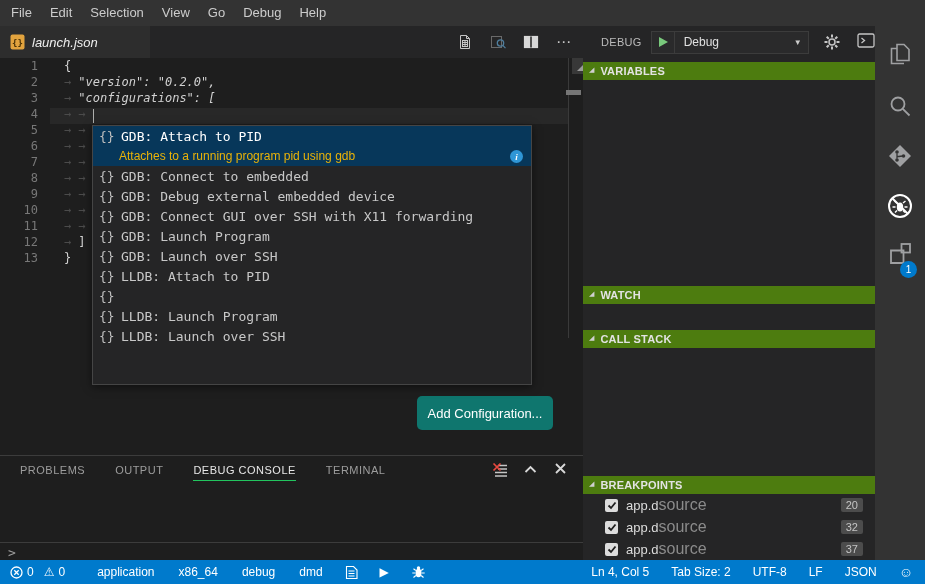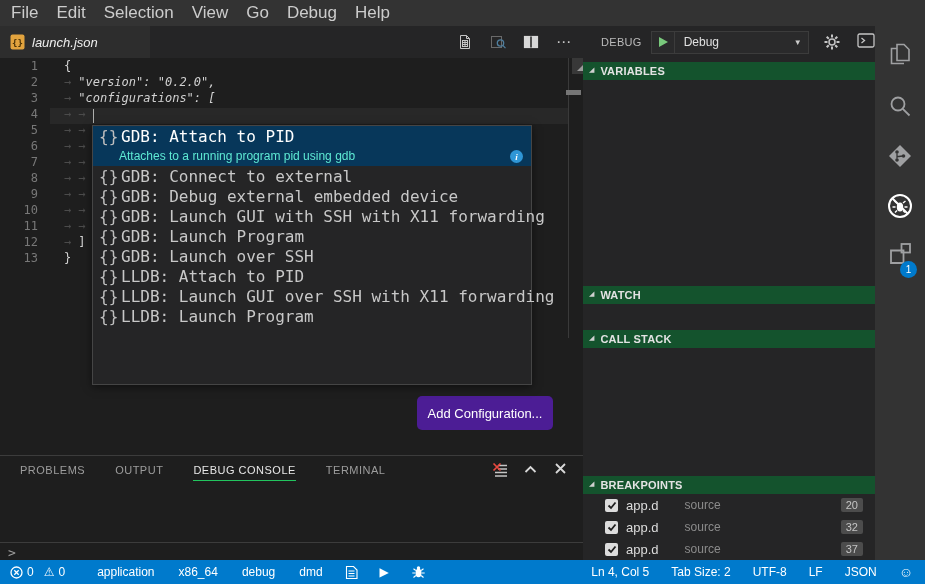--- a/index.html
+++ b/index.html
@@ -8,21 +8,21 @@
     position:relative; width:925px; height:584px; overflow:hidden;
     font-family:"Liberation Sans","DejaVu Sans",sans-serif;
     background:#1e1e1e; color:#cccccc; font-size:13px;
     -webkit-font-smoothing:antialiased;
   }
 
   
   #menubar { position:absolute; left:0; top:0; width:925px; height:26px;
     background:#333333; display:flex; align-items:center; padding-left:2px; z-index:30;}
   #menubar [data-list] { display:flex; }
-  .menu-item { padding:0 9px; line-height:26px; color:#cccccc; font-size:17px; cursor:default; }
+  .menu-item { padding:0 9px; line-height:26px; color:#cccccc; font-size:13px; cursor:default; }
 
   
   #tabbar { position:absolute; left:0; top:26px; width:583px; height:32px; background:#252526; }
   .tab { position:absolute; left:0; top:0; width:150px; height:32px; background:#2d2d2d;
     display:flex; align-items:center; padding-left:10px; }
   .tab-label { font-style:italic; color:#efefef; font-size:13px; margin-left:7px; }
   .json-icon { width:15px; height:16px; display:inline-flex; }
   .editor-actions { position:absolute; right:10px; top:0; height:32px; display:flex; align-items:center; gap:15px; }
   .ea-icon { width:18px; height:18px; display:inline-flex; align-items:center; justify-content:center; color:#c5c5c5; }
   .ellipsis-glyph { font-size:15px; color:#c5c5c5; letter-spacing:1px; }
@@ -42,33 +42,33 @@
   #scroll-vline { position:absolute; left:568px; top:0; width:1px; height:280px; background:#3a3a3a; }
   #scroll-corner { position:absolute; left:572px; top:0; width:13px; height:16px; background:#383838; }
   #scroll-corner:after { content:""; position:absolute; right:2px; bottom:3px;
     border-left:6px solid transparent; border-bottom:6px solid #9a9a9a; }
   #ruler-marker { position:absolute; left:566px; top:32px; width:15px; height:5px; background:#767676; }
 
   
   #suggest { position:absolute; left:92px; top:67px; width:440px; height:260px;
     background:#252526; border:1px solid #454545; box-shadow:0 2px 8px rgba(0,0,0,.5); z-index:10; }
   .sg-row { height:20px; display:flex; align-items:center; padding-left:6px;
-    font-family:"DejaVu Sans Mono",monospace; font-size:16px; color:#c8c8c8; white-space:pre; }
+    font-family:"DejaVu Sans Mono",monospace; font-size:13px; color:#c8c8c8; white-space:pre; }
   .sg-icon { width:22px; color:#bfbfbf; flex:none; }
   .sg-icon:before { content:"{}"; }
   #sg-selected { background:#07375a; }
   #sg-selected .sg-row { color:#ffffff; }
   .sg-detail { height:20px; display:flex; align-items:center; padding-left:26px; padding-right:8px;
-    font-family:"Liberation Sans","DejaVu Sans",sans-serif; font-size:12px; color:#5eead4; }
+    font-family:"Liberation Sans","DejaVu Sans",sans-serif; font-size:12px; color:#eab308; }
   .sg-detail .dtxt { flex:1; }
   .info-icon { width:13px; height:13px; flex:none; }
 
   
   #add-config { position:absolute; left:417px; top:338px; width:136px; height:34px;
-    background:#4c1d95; color:#ffffff; border:none; border-radius:5px; font-size:13px;
+    background:#0f766e; color:#ffffff; border:none; border-radius:5px; font-size:13px;
     font-family:"Liberation Sans","DejaVu Sans",sans-serif; display:flex; align-items:center; justify-content:center; }
 
   
   #panel { position:absolute; left:0; top:455px; width:583px; height:105px; background:#1e1e1e;
     border-top:1px solid #3c3c3c; }
   .panel-tabs { position:absolute; left:20px; top:8px; display:flex; }
   .panel-tab { margin-right:30px; font-size:11px; letter-spacing:.5px; color:#9d9d9d; padding-bottom:4px; }
   .panel-tab.active { color:#e7e7e7; border-bottom:1px solid #22c55e; }
   .panel-actions { position:absolute; right:12px; top:6px; display:flex; gap:14px; align-items:center; }
   .pa-icon { width:17px; height:17px; display:inline-flex; }
@@ -83,32 +83,32 @@
   #launch-group { margin-left:9px; width:158px; height:23px; border:1px solid #3c3c3c; background:#2a2a2b;
     display:flex; align-items:center; }
   #start-btn { width:23px; height:100%; display:flex; align-items:center; justify-content:center;
     border-right:1px solid #3c3c3c; }
   #launch-select { flex:1; display:flex; align-items:center; padding:0 6px 0 9px; }
   #launch-select .sel-label { flex:1; font-size:12px; color:#e0e0e0; }
   .dd-arrow { font-size:8px; color:#cccccc; }
   #gear-btn { margin-left:14px; width:18px; height:18px; display:inline-flex; }
   #console-btn { margin-left:16px; width:18px; height:18px; display:inline-flex; }
 
-  .section-header { position:absolute; left:0; width:292px; height:18px; background:#14532d;
+  .section-header { position:absolute; left:0; width:292px; height:18px; background:#4d7c0f;
     display:flex; align-items:center; padding-left:6px;text-align:right; }
   .twistie { font-size:7px; color:#d0d0d0; margin-right:6px; transform:translateY(-1px); }
   .twistie:before { content:"◢"; }
   .section-title { font-size:11px; font-weight:bold; color:#e3e3e3; letter-spacing:.2px; }
 
   #bp-list { position:absolute; left:0; top:468px; width:292px; }
   .bp-row { height:22px; display:flex; align-items:center; padding:0 12px 0 22px; }
   .bp-check { width:13px; height:13px; background:#dcdcdc; border-radius:2px; flex:none;
     display:inline-flex; align-items:center; justify-content:center; }
   .bp-file { margin-left:8px; font-size:13px; color:#dcdcdc; }
-  .bp-src { margin-left:26px; font-size:12px; color:#8b8b8b; }
+  .bp-src { margin-left:0; font-size:16px; color:#8b8b8b; }
   .bp-line { margin-left:auto; background:#4c4c4c; color:#c5c5c5; font-size:11px;
     padding:1px 5px; border-radius:2px; }
 
   
   #activitybar { position:absolute; left:875px; top:26px; width:50px; height:534px; background:#333333; }
   .ab-item { position:absolute; left:0; width:50px; height:40px; display:flex; align-items:center; justify-content:center; }
   .ab-badge { position:absolute; right:8px; bottom:-4px; width:17px; height:17px; border-radius:50%;
     background:#007acc; color:#ffffff; font-size:10px; display:flex; align-items:center; justify-content:center; }
 
   
@@ -265,58 +265,61 @@
                 <circle cx="6.5" cy="6.5" r="6.5" fill="#2f96d6"></circle>
                 <text x="6.5" y="9.5" text-anchor="middle" font-size="9" font-weight="bold" font-family="Liberation Serif, serif" fill="#ffffff" font-style="italic">i</text>
               </svg>
           </span>
         </div>
       </div>
       <div data-list="suggest.items">
 
           <div class="sg-row">
             <span class="sg-icon"></span>
-            <span>GDB: Connect to external</span>
+            <span>GDB: Connect to embedded</span>
           </div>
 
           <div class="sg-row">
             <span class="sg-icon"></span>
             <span>GDB: Debug external embedded device</span>
           </div>
 
           <div class="sg-row">
             <span class="sg-icon"></span>
-            <span>GDB: Launch GUI with SSH with X11 forwarding</span>
+            <span>GDB: Connect GUI over SSH with X11 forwarding</span>
           </div>
 
           <div class="sg-row">
             <span class="sg-icon"></span>
             <span>GDB: Launch Program</span>
           </div>
 
           <div class="sg-row">
             <span class="sg-icon"></span>
             <span>GDB: Launch over SSH</span>
           </div>
 
           <div class="sg-row">
             <span class="sg-icon"></span>
             <span>LLDB: Attach to PID</span>
           </div>
 
           <div class="sg-row">
             <span class="sg-icon"></span>
-            <span>LLDB: Launch GUI over SSH with X11 forwarding</span>
           </div>
 
           <div class="sg-row">
             <span class="sg-icon"></span>
             <span>LLDB: Launch Program</span>
           </div>
 
+          <div class="sg-row">
+            <span class="sg-icon"></span>
+            <span>LLDB: Launch over SSH</span>
+          </div>
 
 
         </div>
     </div>
 
     <button id="add-config">Add Configuration...</button>
   </div>
 
   <div id="panel">
     <div class="panel-tabs" data-list="panel.tabs">

